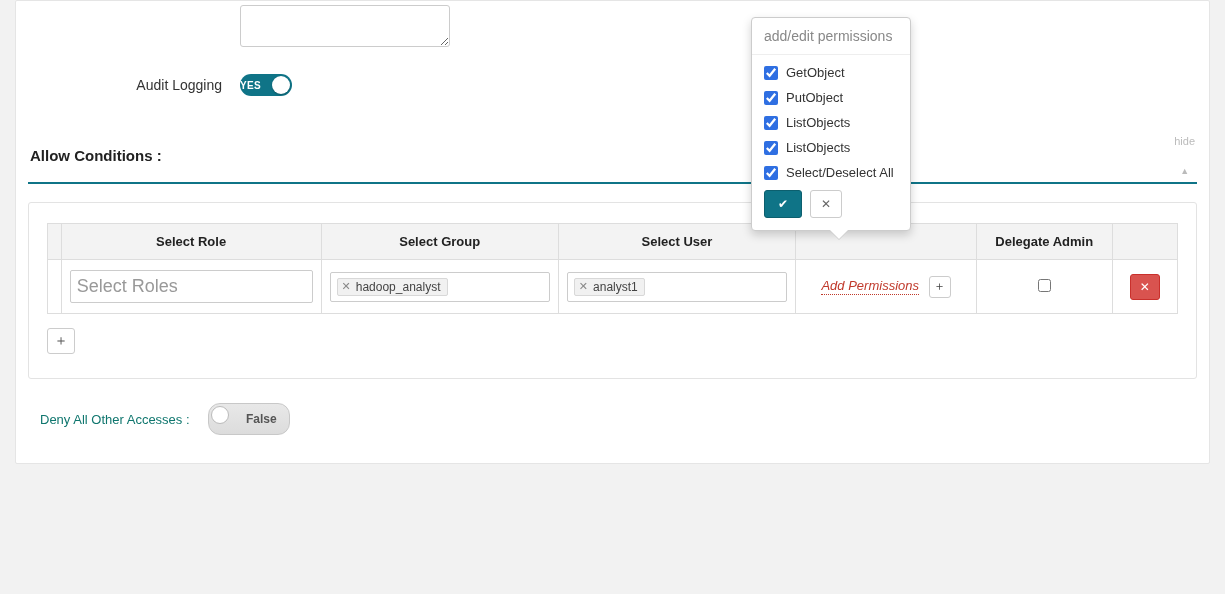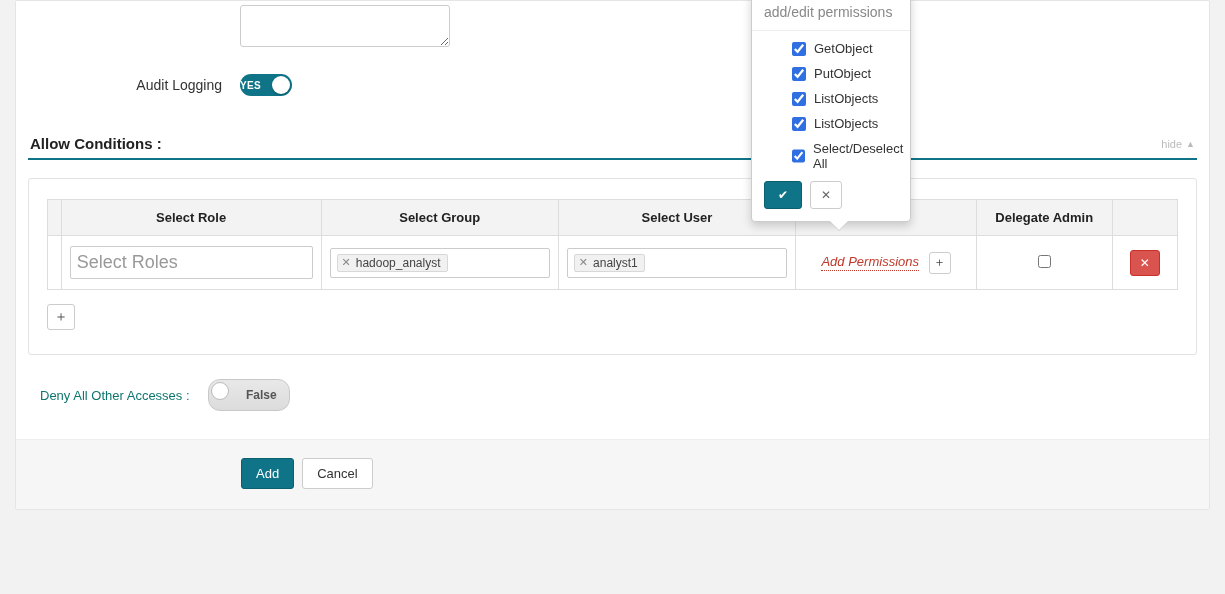--- a/index.html
+++ b/index.html
@@ -98,21 +98,22 @@
 .section-header h3 {
   font-size: 15px;
   font-weight: bold;
   color: #222;
 }
 .hide-link {
   color: #bbb;
   font-size: 11px;
   display: inline-flex;
   align-items: center;
-  gap: 4px;
+  gap: 19px;
+  flex-direction: column;
 }
 .hide-link .chev { font-size: 9px; }
 .conditions-box {
   border: 1px solid #e3e3e3;
   border-radius: 3px;
   padding: 20px 18px 24px;
   margin: 0 0 24px;
 }
 table.cond {
   width: 100%;
@@ -243,21 +244,20 @@
   padding: 10px 12px;
   color: #888;
   font-size: 14px;
   border-bottom: 1px solid #eee;
 }
 .popover .pop-body {
   padding: 10px 12px;
   display: flex;
   flex-direction: column;
   gap: 10px;
-  margin-left: 28px;
 }
 .popover label {
   display: flex;
   align-items: center;
   gap: 8px;
   font-size: 13px;
   color: #333;
 }
 .popover input[type=checkbox] {
   width: 14px; height: 14px;
@@ -429,18 +429,14 @@
     <div class="deny-row">
       <span class="lbl">Deny All Other Accesses :</span>
       <div class="toggle-false">
         <span class="knob"></span>
         <span>False</span>
       </div>
     </div>
 
   </div>
 
-  <div class="footer-bar">
-    <button class="btn btn-primary">Add</button>
-    <button class="btn btn-default">Cancel</button>
-  </div>
 
 </div>
 
 </body></html>

